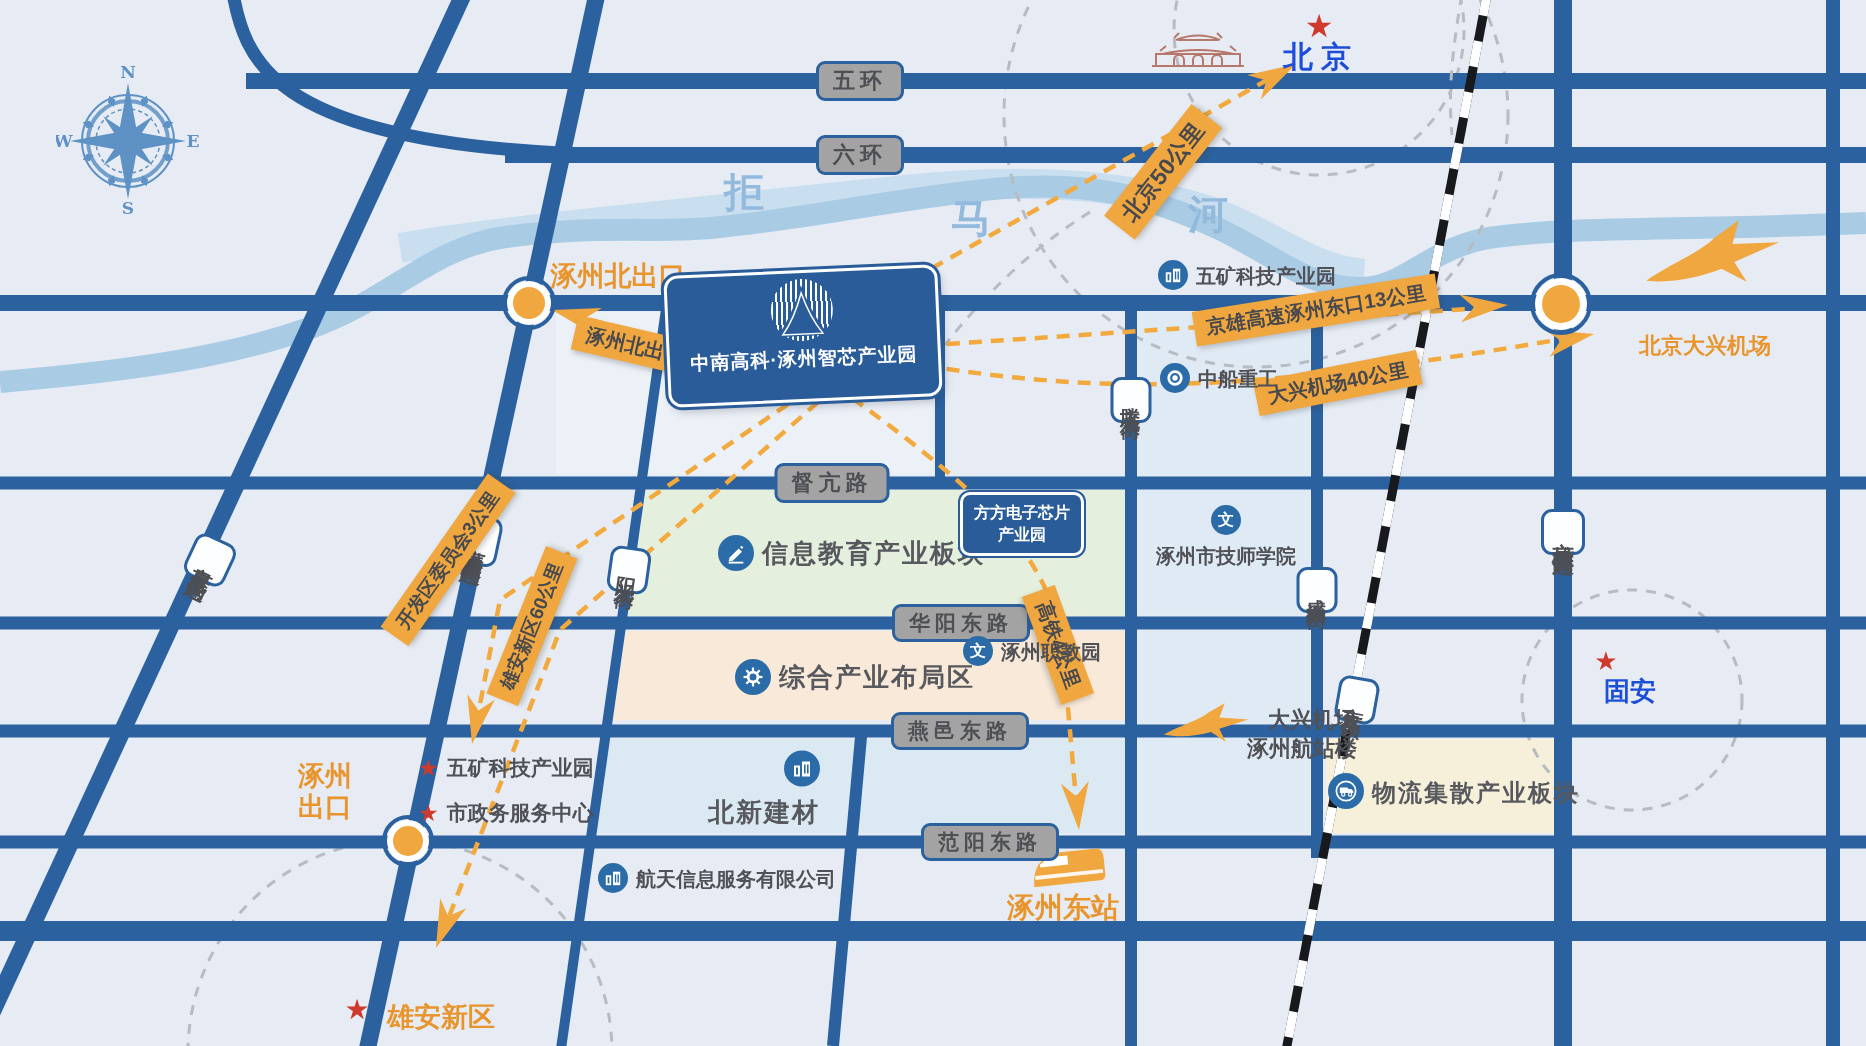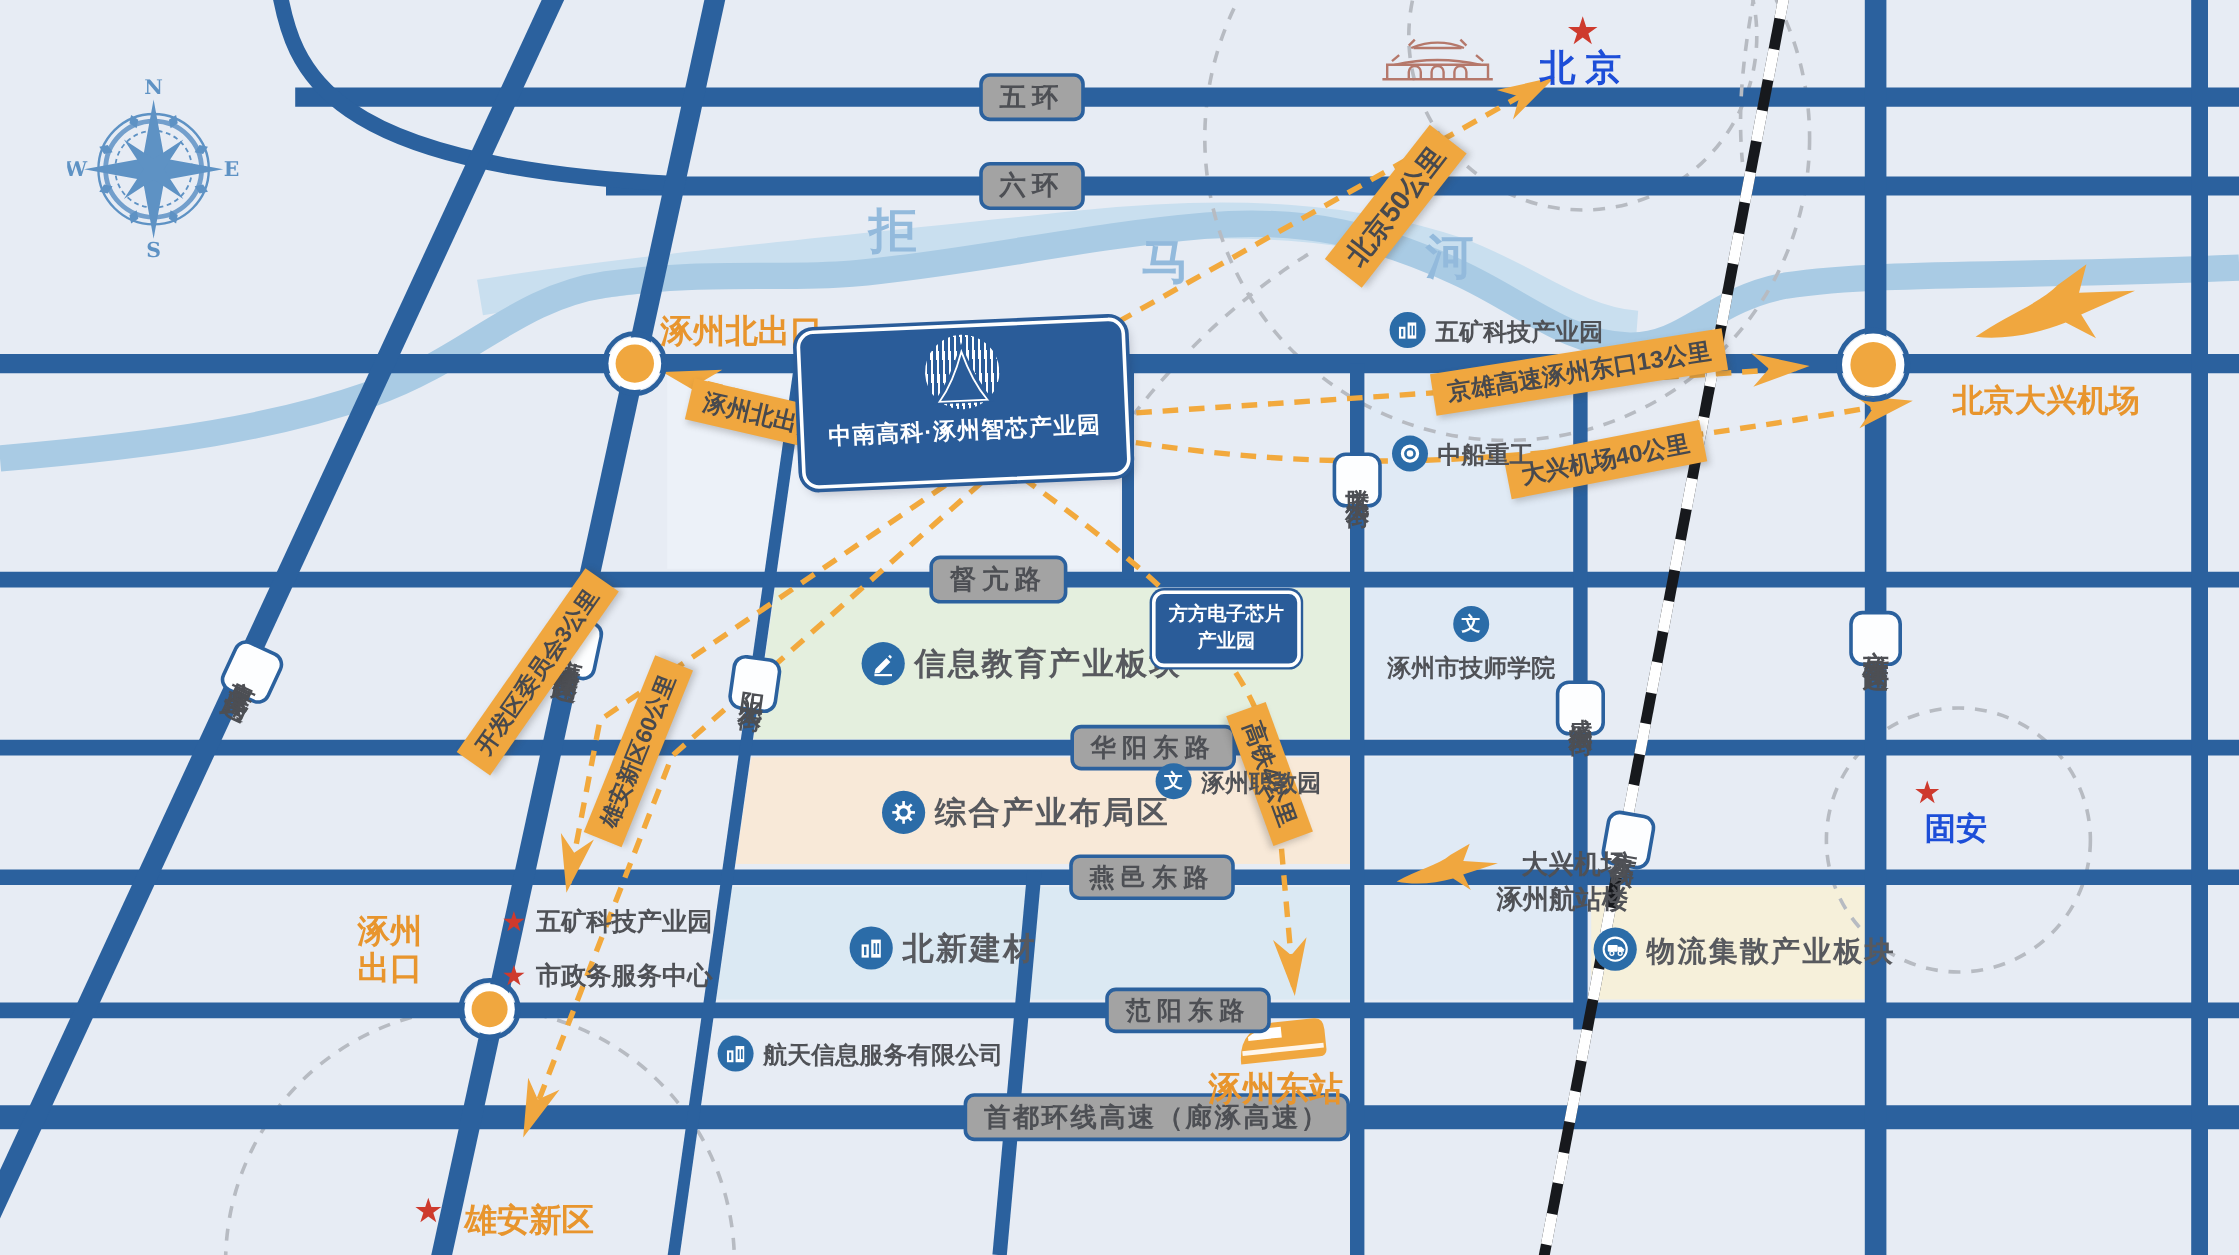--- a/index.html
+++ b/index.html
@@ -195,21 +195,20 @@
   <div class="place" style="left:971px;top:218px;font-size:40px;color:#93BADC;">马</div>
   <div class="place" style="left:1208px;top:214px;font-size:40px;color:#93BADC;">河</div>
 
   <div class="hlabel" style="left:860px;top:81px;">五环</div>
   <div class="hlabel" style="left:860px;top:155px;">六环</div>
   <div class="hlabel" style="left:862px;top:301px;">花田路</div>
   <div class="hlabel" style="left:832px;top:483px;">督亢路</div>
   <div class="hlabel" style="left:961px;top:623px;font-size:21px;">华阳东路</div>
   <div class="hlabel" style="left:960px;top:731px;font-size:21px;">燕邑东路</div>
   <div class="hlabel" style="left:990px;top:842px;font-size:21px;">范阳东路</div>
-  <div class="hlabel" style="left:964px;top:931px;letter-spacing:2px;">首都环线高速（廊涿高速）</div>
 
   <div class="vlabel" style="left:210px;top:560px;--r:25deg;">京昆高速</div>
   <div class="vlabel" style="left:478px;top:540px;--r:12deg;">京港澳高速</div>
   <div class="vlabel" style="left:629px;top:570px;--r:8deg;font-size:20px;">阳光大街</div>
   <div class="vlabel" style="left:1131px;top:400px;font-size:20px;">腾飞大街</div>
   <div class="vlabel" style="left:1317px;top:590px;font-size:20px;">盛福大街</div>
   <div class="vlabel" style="left:1563px;top:532px;">京雄高速</div>
   <div class="vlabel" style="left:1357px;top:700px;--r:10deg;font-size:20px;">京广高铁</div>
 
   <div class="badge" style="left:1163px;top:172px;--r:-52deg;font-size:23px;">北京50公里</div>
@@ -217,21 +216,21 @@
   <div class="badge" style="left:1338px;top:383px;--r:-11deg;">大兴机场40公里</div>
   <div class="badge" style="left:660px;top:352px;--r:13deg;">涿州北出口2公里</div>
   <div class="badge" style="left:448px;top:560px;--r:-55deg;font-size:19px;">开发区委员会3公里</div>
   <div class="badge" style="left:532px;top:626px;--r:-68deg;font-size:19px;">雄安新区60公里</div>
   <div class="badge" style="left:1058px;top:645px;--r:70deg;">高铁4公里</div>
 
   <div class="star" style="left:1319px;top:26px;font-size:32px;">★</div>
   <div class="place blue-t" style="left:1321px;top:57px;font-size:30px;letter-spacing:8px;">北京</div>
 
   <div class="place orange" style="left:618px;top:276px;font-size:27px;">涿州北出口</div>
-  <div class="place orange" style="left:1705px;top:334px;font-size:26px;">北京大兴机场</div>
+  <div class="place orange" style="left:1705px;top:346px;font-size:22px;">北京大兴机场</div>
 
   <div class="place orange two-line" style="left:325px;top:792px;font-size:27px;">
     <div>涿州</div>
       <div>出口</div>
   </div>
 
   <div class="star" style="left:357px;top:1009px;font-size:28px;">★</div>
   <div class="place orange" style="left:441px;top:1017px;font-size:27px;">雄安新区</div>
 
   <div class="place orange" style="left:1063px;top:908px;font-size:28px;">涿州东站</div>
@@ -332,21 +331,21 @@
             <rect x="16.2" y="2.5" width="3.6" height="7" transform="rotate(225 18 18)"></rect>
             <rect x="16.2" y="2.5" width="3.6" height="7" transform="rotate(270 18 18)"></rect>
             <rect x="16.2" y="2.5" width="3.6" height="7" transform="rotate(315 18 18)"></rect>
           </g>
           <circle cx="18" cy="18" r="8" fill="none" stroke="#fff" stroke-width="4.5"></circle>
         </svg>
     </span>
     <span class="txt">综合产业布局区</span>
   </div>
 
-  <div class="poi zone-label" style="left:708px;top:790px;">
+  <div class="poi zone-label" style="left:708px;top:790px;flex-direction:column;">
     <span class="icon-circle icon-big">
       <svg width="20" height="20" viewBox="0 0 20 20">
           <g fill="#fff">
             <rect x="2" y="7" width="6" height="11"></rect>
             <rect x="10" y="3" width="8" height="15"></rect>
           </g>
           <g fill="#2B6CA8">
             <rect x="12" y="6" width="1.6" height="9"></rect>
             <rect x="15" y="6" width="1.6" height="9"></rect>
             <rect x="4" y="9" width="2" height="7"></rect>

